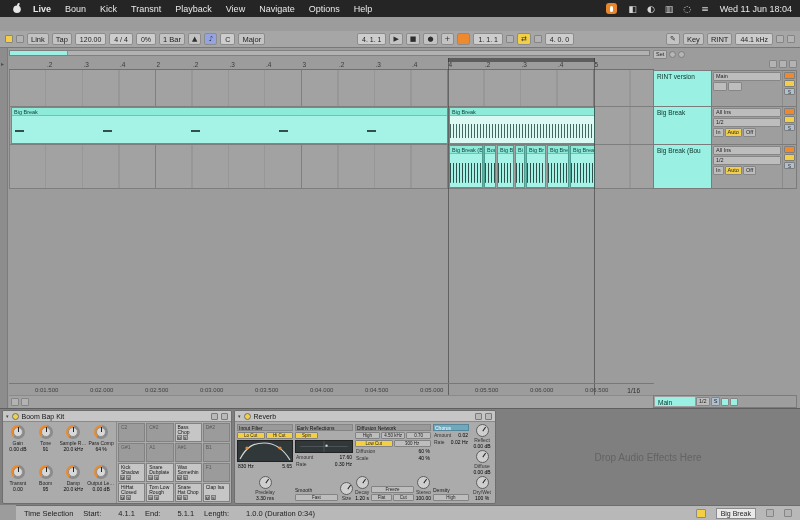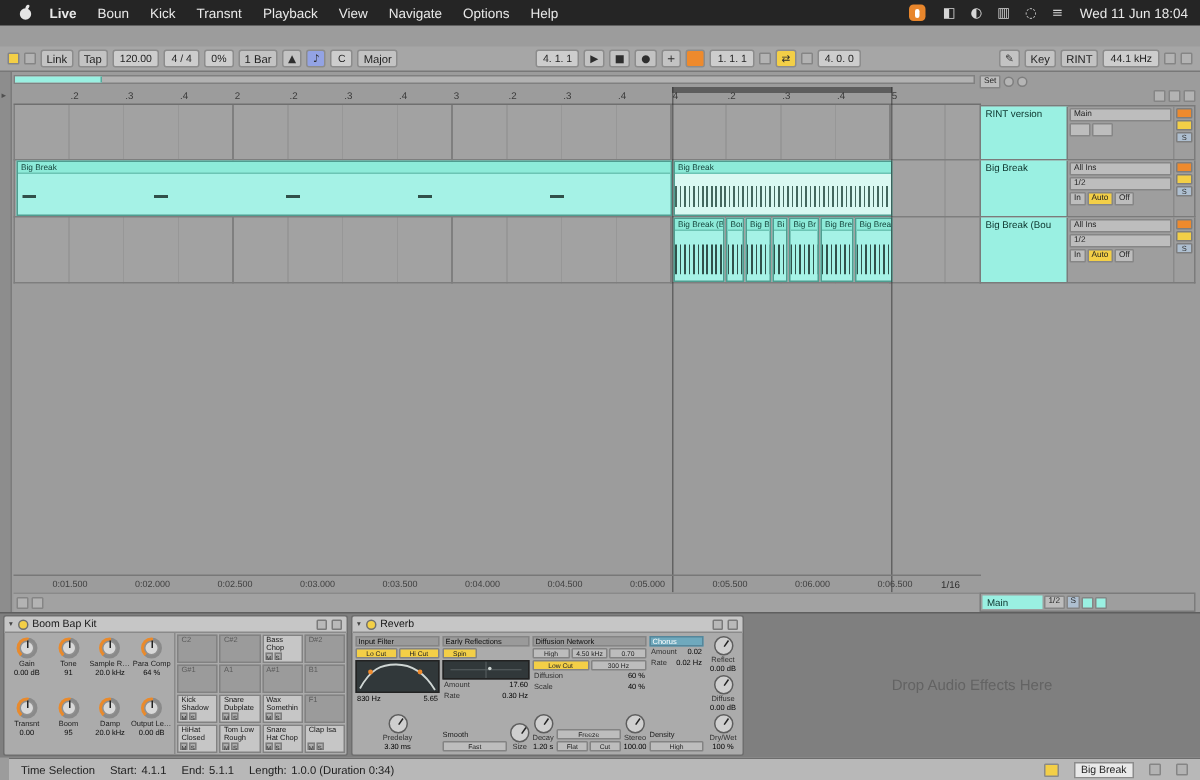--- a/index.html
+++ b/index.html
@@ -136,22 +136,22 @@
 .kcell .kl{display:block;color:#333;}
 .kcell .kv{display:block;color:#000;}
 .knob{width:13px;height:13px;border-radius:50%;background:#cfcfcf;border:1px solid #5e5e5e;margin:0 auto;position:relative;}
 .knob::after{content:"";position:absolute;left:50%;top:1px;width:1px;height:5px;background:#222;transform:rotate(35deg);transform-origin:50% 5.5px;}
 .kbottom{margin-top:auto;}
 .krow{display:flex;gap:2px;align-items:flex-end;margin-top:auto;}
 .fcol{display:flex;flex-direction:column;gap:1px;flex:1;}
 .fxdrop{flex:1;display:flex;align-items:center;justify-content:center;color:#636363;font-size:10px;}
 
 
-.statusbar{position:absolute;left:6px;right:0;bottom:0;height:15px;background:#b8b8b8;border-top:1px solid #6d6d6d;display:flex;align-items:center;gap:10px;padding:0 8px;font-size:7.5px;color:#1d1d1d;}
-.statusbar .pair{display:flex;gap:3px;}
+.statusbar{position:absolute;left:16px;right:0;bottom:0;height:15px;background:#b8b8b8;border-top:1px solid #6d6d6d;display:flex;align-items:center;gap:10px;padding:0 8px;font-size:7.5px;color:#1d1d1d;}
+.statusbar .pair{display:flex;gap:17px;}
 .statusbar .sp{flex:1;}
 .keyicon{width:10px;height:9px;background:#f3cf47;border:1px solid #8a8a8a;border-radius:1px;}
 .sb-clip{height:11px;background:#e9e9e9;border:1px solid #8b8b8b;display:flex;align-items:center;padding:0 4px;font-size:7px;}
 </style>
 </head>
 <body>
 
 <div class="screen">
 
   <div class="menubar">

